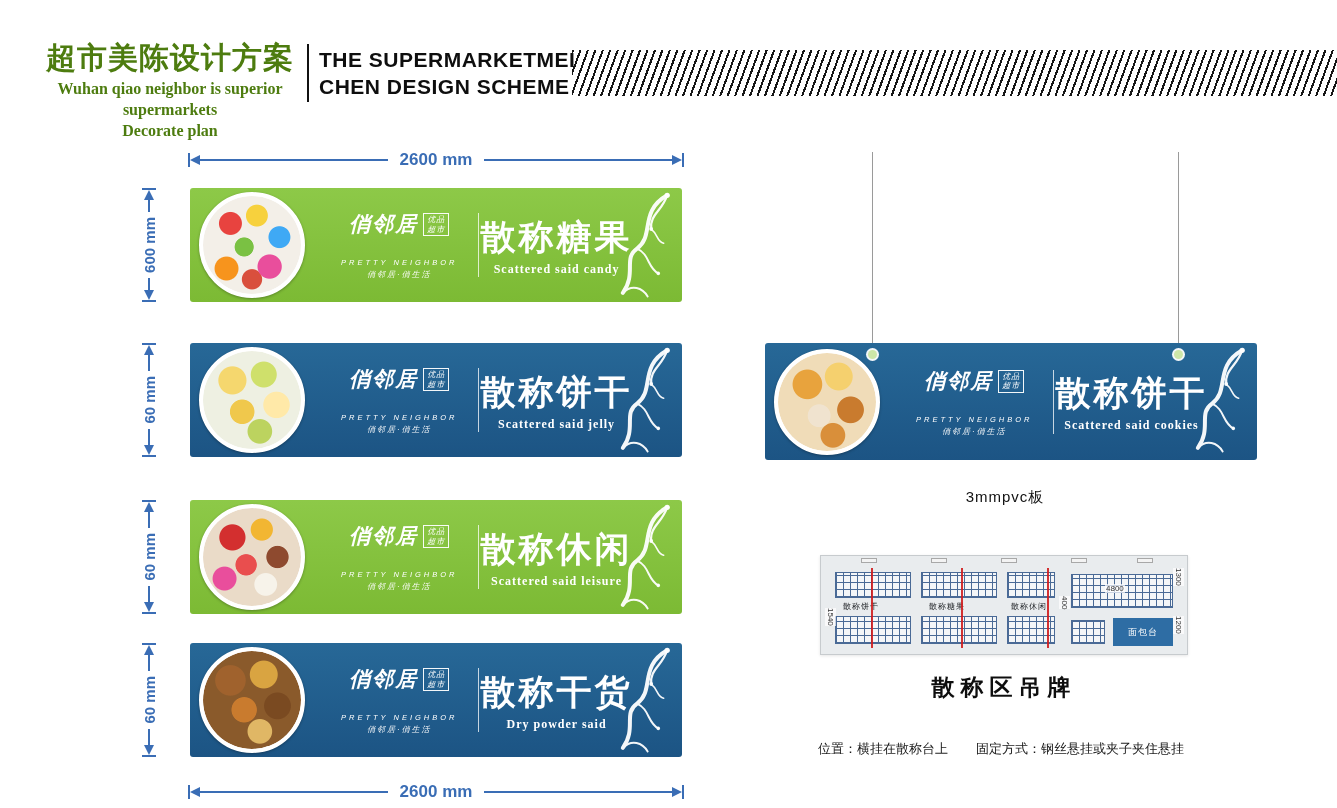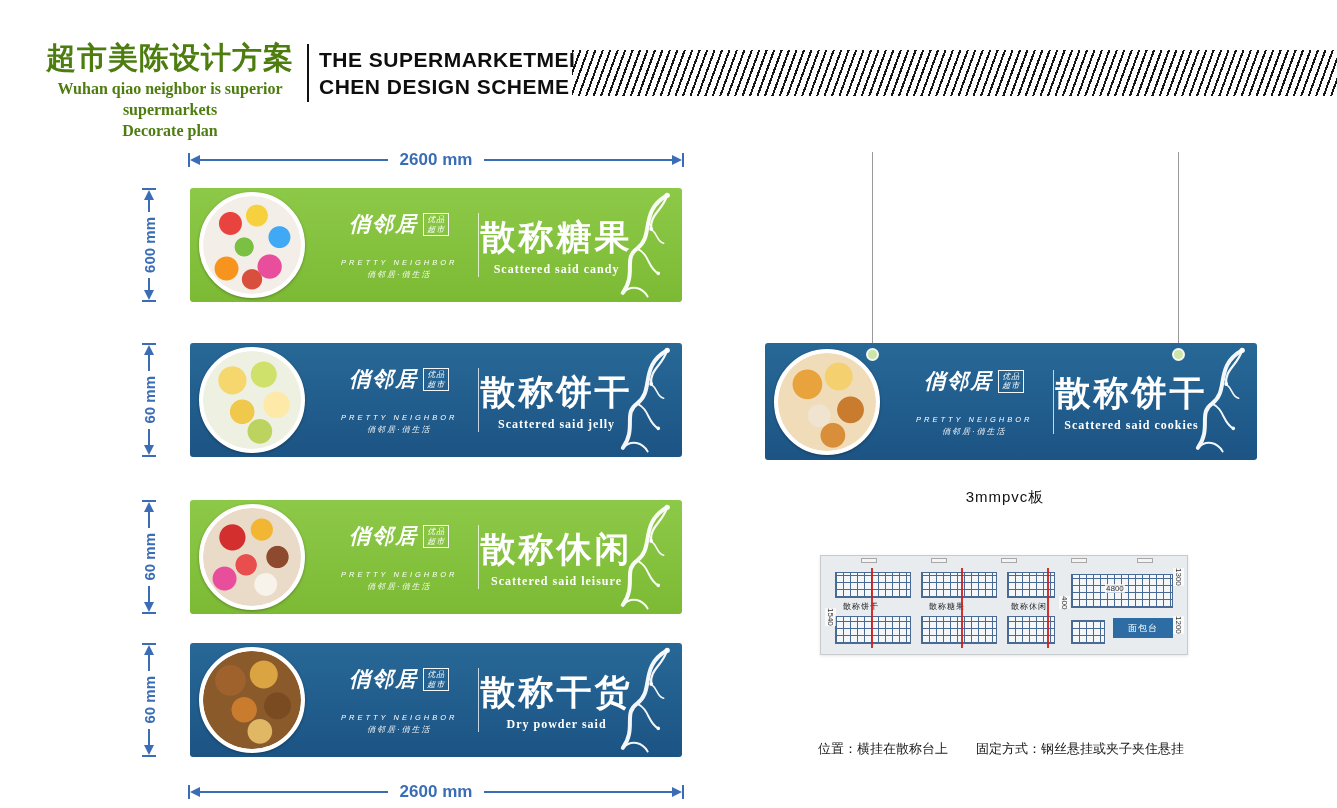--- a/index.html
+++ b/index.html
@@ -401,28 +401,29 @@
     <div class="pgrid" style="left:250px; top:64px; width:34px; height:24px;"></div>
 
     <div class="plabel" style="left:22px;  top:45px;">散称饼干</div>
     <div class="plabel" style="left:108px; top:45px;">散称糖果</div>
     <div class="plabel" style="left:190px; top:45px;">散称休闲</div>
 
     <div class="redline" style="left:50px;  top:12px; height:80px;"></div>
     <div class="redline" style="left:140px; top:12px; height:80px;"></div>
     <div class="redline" style="left:226px; top:12px; height:80px;"></div>
 
-    <div class="bread" style="left:292px; top:62px; width:60px; height:20px;">面包台</div>
+    <div class="bread" style="left:292px; top:62px; width:60px; height:28px;">面包台</div>
 
     <div class="pnum" style="left:284px; top:28px;">4800</div>
     <div class="pnum v" style="left:352px; top:12px;">1300</div>
     <div class="pnum v" style="left:238px; top:40px;">400</div>
     <div class="pnum v" style="left:352px; top:60px;">1200</div>
     <div class="pnum v" style="left:4px;   top:52px;">1540</div>
   </div>
 
+  <div class="plan-caption">散称区吊牌</div>
 
   <div class="plan-footer">
     <span>位置：横挂在散称台上</span>
     <span>固定方式：钢丝悬挂或夹子夹住悬挂</span>
   </div>
 
 </div>
 
 </body></html>

